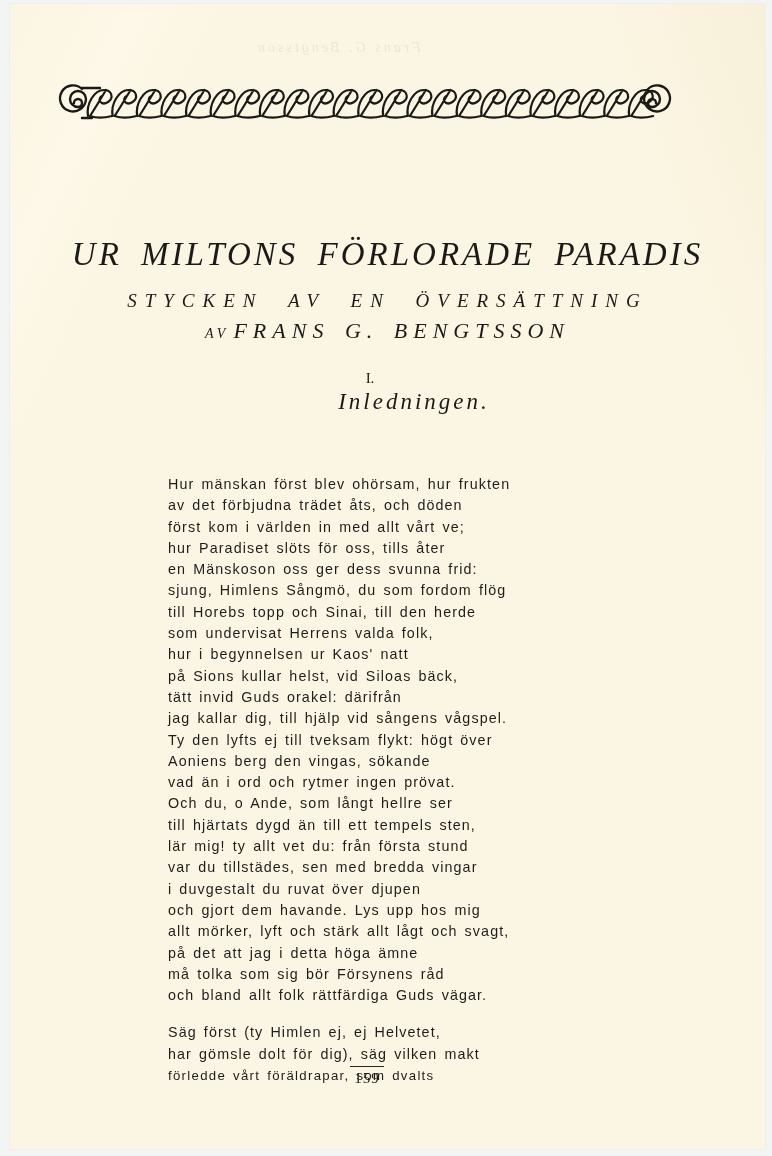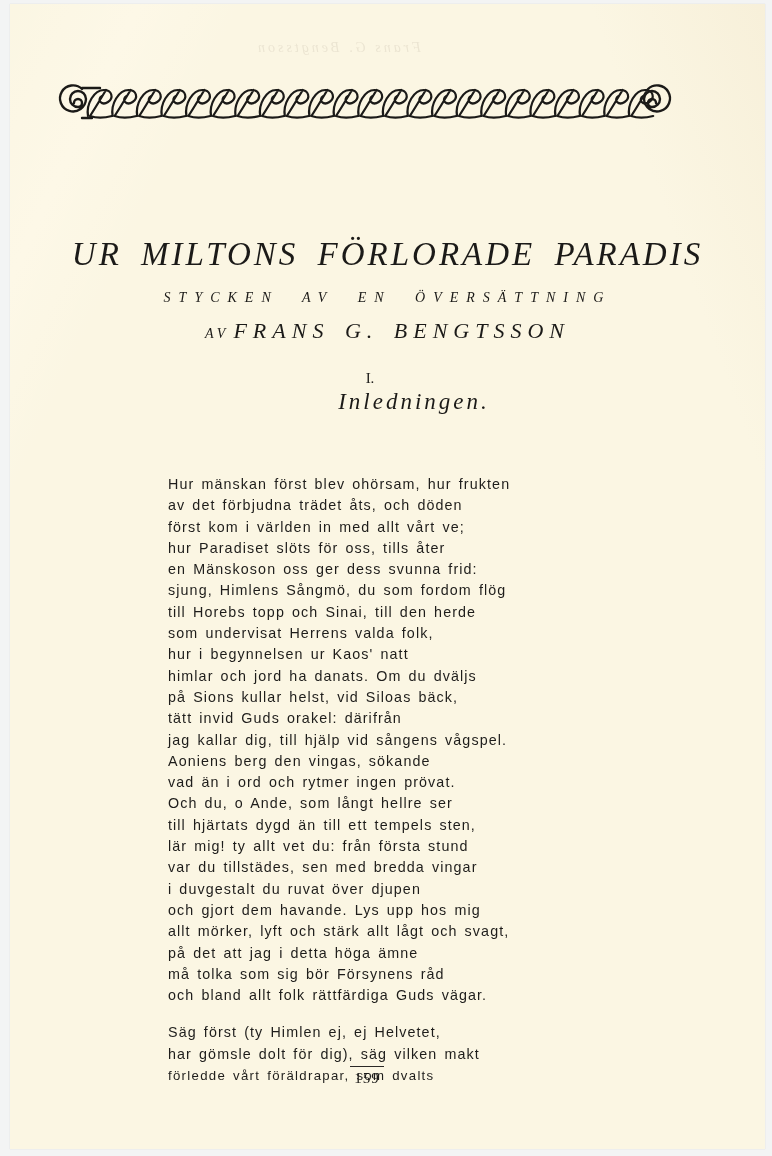--- a/index.html
+++ b/index.html
@@ -55,21 +55,21 @@
     white-space: nowrap;
   }
   .subtitle {
     position: absolute;
     left: 0;
     top: 286px;
     width: 755px;
     text-align: center;
     font-family: "Liberation Serif", serif;
     font-style: italic;
-    font-size: 14px;
+    font-size: 19px;
     letter-spacing: 8px;
     word-spacing: 12px;
     color: #1b1a18;
     white-space: nowrap;
   }
   .byline {
     position: absolute;
     left: 0;
     top: 314px;
     width: 755px;
@@ -198,24 +198,24 @@
       <div class="stanza">
         <div class="line">Hur mänskan först blev ohörsam, hur frukten</div>
         <div class="line">av det förbjudna trädet åts, och döden</div>
         <div class="line">först kom i världen in med allt vårt ve;</div>
         <div class="line">hur Paradiset slöts för oss, tills åter</div>
         <div class="line">en Mänskoson oss ger dess svunna frid:</div>
         <div class="line">sjung, Himlens Sångmö, du som fordom flög</div>
         <div class="line">till Horebs topp och Sinai, till den herde</div>
         <div class="line">som undervisat Herrens valda folk,</div>
         <div class="line">hur i begynnelsen ur Kaos' natt</div>
-        <div class="line">himlar och jord ha danats. Om du dväljs</div>
         <div class="line">på Sions kullar helst, vid Siloas bäck,</div>
         <div class="line">tätt invid Guds orakel: därifrån</div>
         <div class="line">jag kallar dig, till hjälp vid sångens vågspel.</div>
+        <div class="line">Ty den lyfts ej till tveksam flykt: högt över</div>
         <div class="line">Aoniens berg den vingas, sökande</div>
         <div class="line">vad än i ord och rytmer ingen prövat.</div>
         <div class="line">Och du, o Ande, som långt hellre ser</div>
         <div class="line">till hjärtats dygd än till ett tempels sten,</div>
         <div class="line">lär mig! ty allt vet du: från första stund</div>
         <div class="line">var du tillstädes, sen med bredda vingar</div>
         <div class="line">i duvgestalt du ruvat över djupen</div>
         <div class="line">och gjort dem havande. Lys upp hos mig</div>
         <div class="line">allt mörker, lyft och stärk allt lågt och svagt,</div>
         <div class="line">på det att jag i detta höga ämne</div>

